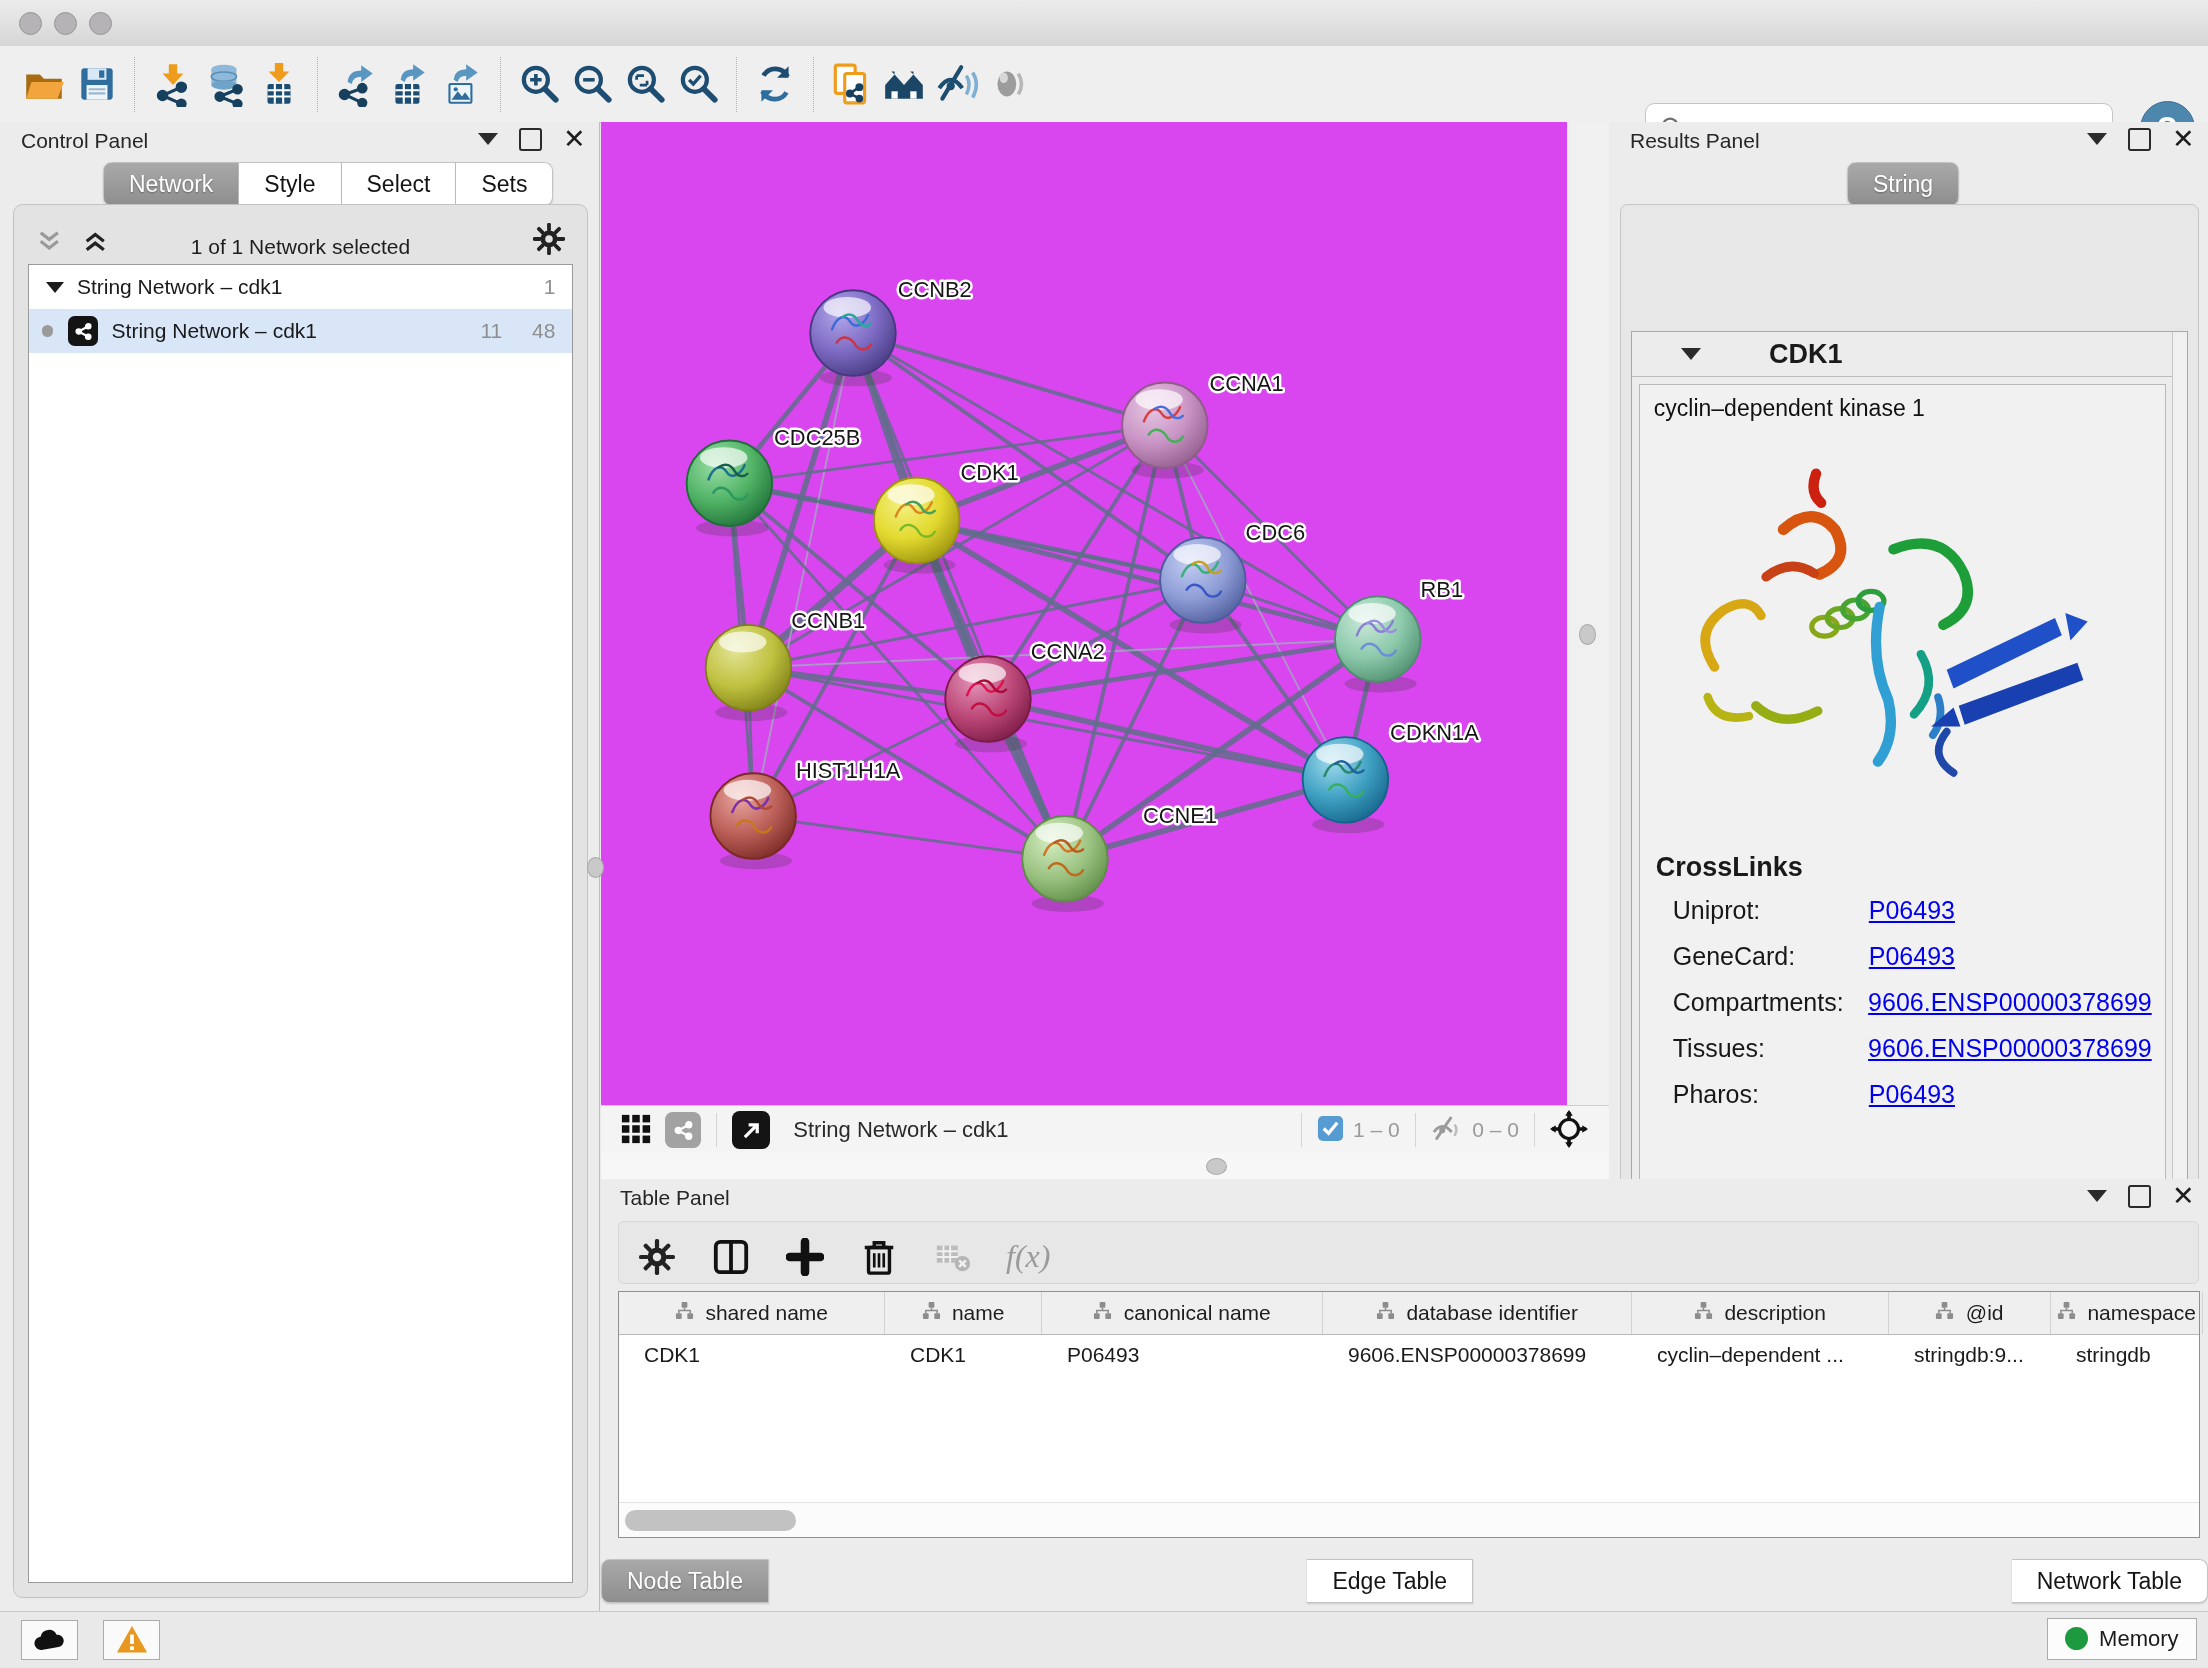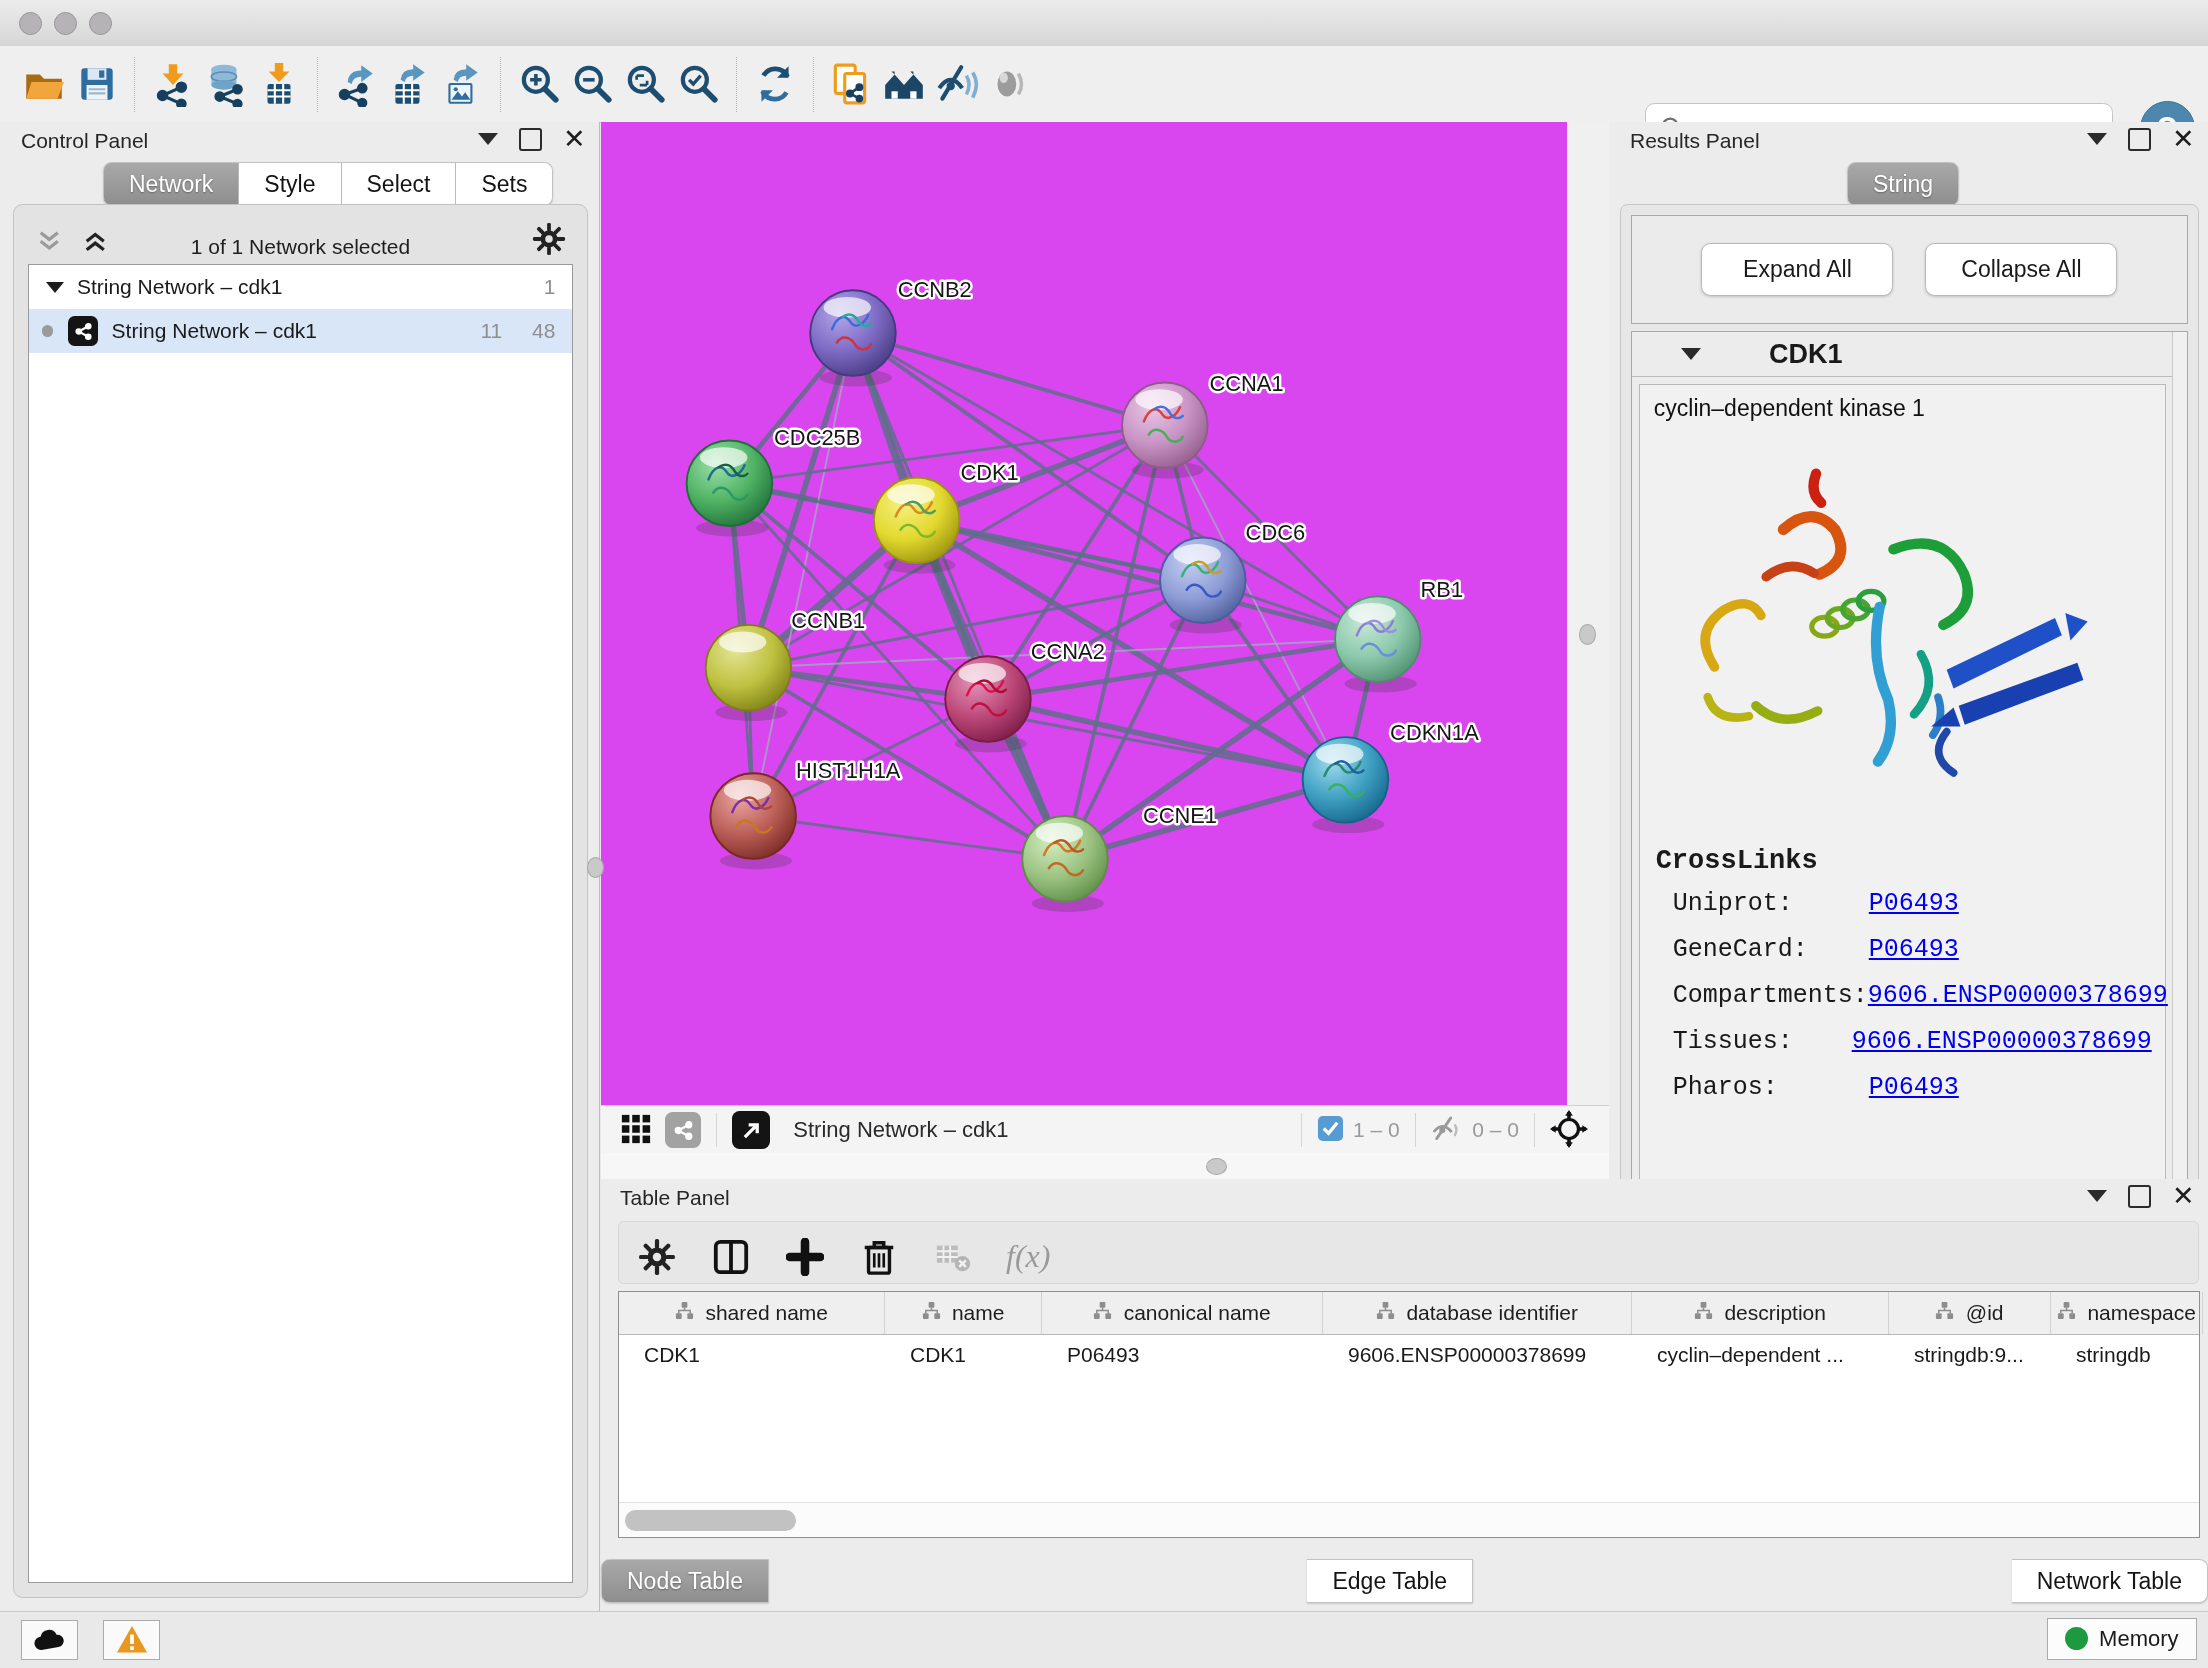--- a/index.html
+++ b/index.html
@@ -89,21 +89,21 @@
   #rp-content{position:absolute;left:9.5px;right:9.5px;top:126px;bottom:11.4px;border:1px solid #a8a8a8;
       background:#ececec;overflow:hidden;}
   #rp-scroll{position:absolute;right:0;top:0;bottom:0;width:14.3px;border-left:1px solid #c8c8c8;background:#f0f0f0;}
   #rp-sec-head{height:44px;border-bottom:1px solid #bbb;display:flex;align-items:center;}
   #rp-sec-head .caret-down{margin-left:49px;}
   #rp-sec-title{font-size:27px;font-weight:bold;margin-left:68px;}
   #rp-white{position:absolute;left:7.6px;right:21px;top:52px;bottom:7.6px;background:#f1f1f1;
       border:1px solid #b8b8b8;padding:9.5px 13.3px;box-sizing:border-box;}
   #rp-desc{font-size:23px;color:#111;}
   #protein-svg{display:block;margin:25px auto 3.8px 9.5px;}
-  #xl{font-family:Liberation Mono, monospace;margin-top:19px;}
+  #xl{font-family:Liberation Sans, sans-serif;margin-top:25px;}
   #xl-title{font-size:27px;font-weight:bold;margin:5.7px 0 13.3px 1.9px;}
   .xl-row{display:flex;font-size:25px;margin:0 0 17px 19px;}
   .xl-row .xl-label{width:196px;color:#181818;}
   .xl-row a{color:#0000EE;text-decoration:underline;}
 
   
   #table-panel{left:601px;top:1179px;width:1607px;height:432px;background:#ececec;}
   #tp-toolbar{position:absolute;left:17px;top:42px;height:61px;right:9.5px;background:#e7e7e7;
       border:1px solid #d6d6d6;border-radius:5.7px;display:flex;align-items:center;gap:32px;padding-left:17px;}
   #tp-toolbar .tpi{display:flex;align-items:center;justify-content:center;width:42px;height:42px;margin-top:8px;}
@@ -648,24 +648,20 @@
     <span class="ph-icons">
       <span class="caret-down"></span>
       <span class="float-box"></span>
       <span class="close-x">✕</span>
     </span>
   </div>
   <div id="rp-tab" class="seg">
     <div class="tab sel">String</div>
   </div>
   <div id="rp-inner">
-    <div id="rp-btnbox">
-      <div class="rp-btn">Expand All</div>
-      <div class="rp-btn">Collapse All</div>
-    </div>
     <div id="rp-content">
       <div id="rp-sec-head">
         <span class="caret-down"></span>
         <span id="rp-sec-title">CDK1</span>
       </div>
       <div id="rp-white">
         <div id="rp-desc">cyclin–dependent kinase 1</div>
         <svg id="protein-svg" width="447" height="380" viewBox="0 0 520 440">
           <g fill="none" stroke-linecap="round">
             <path d="M178 30q-8 22 6 34" stroke="#cc2010" stroke-width="12"></path>

